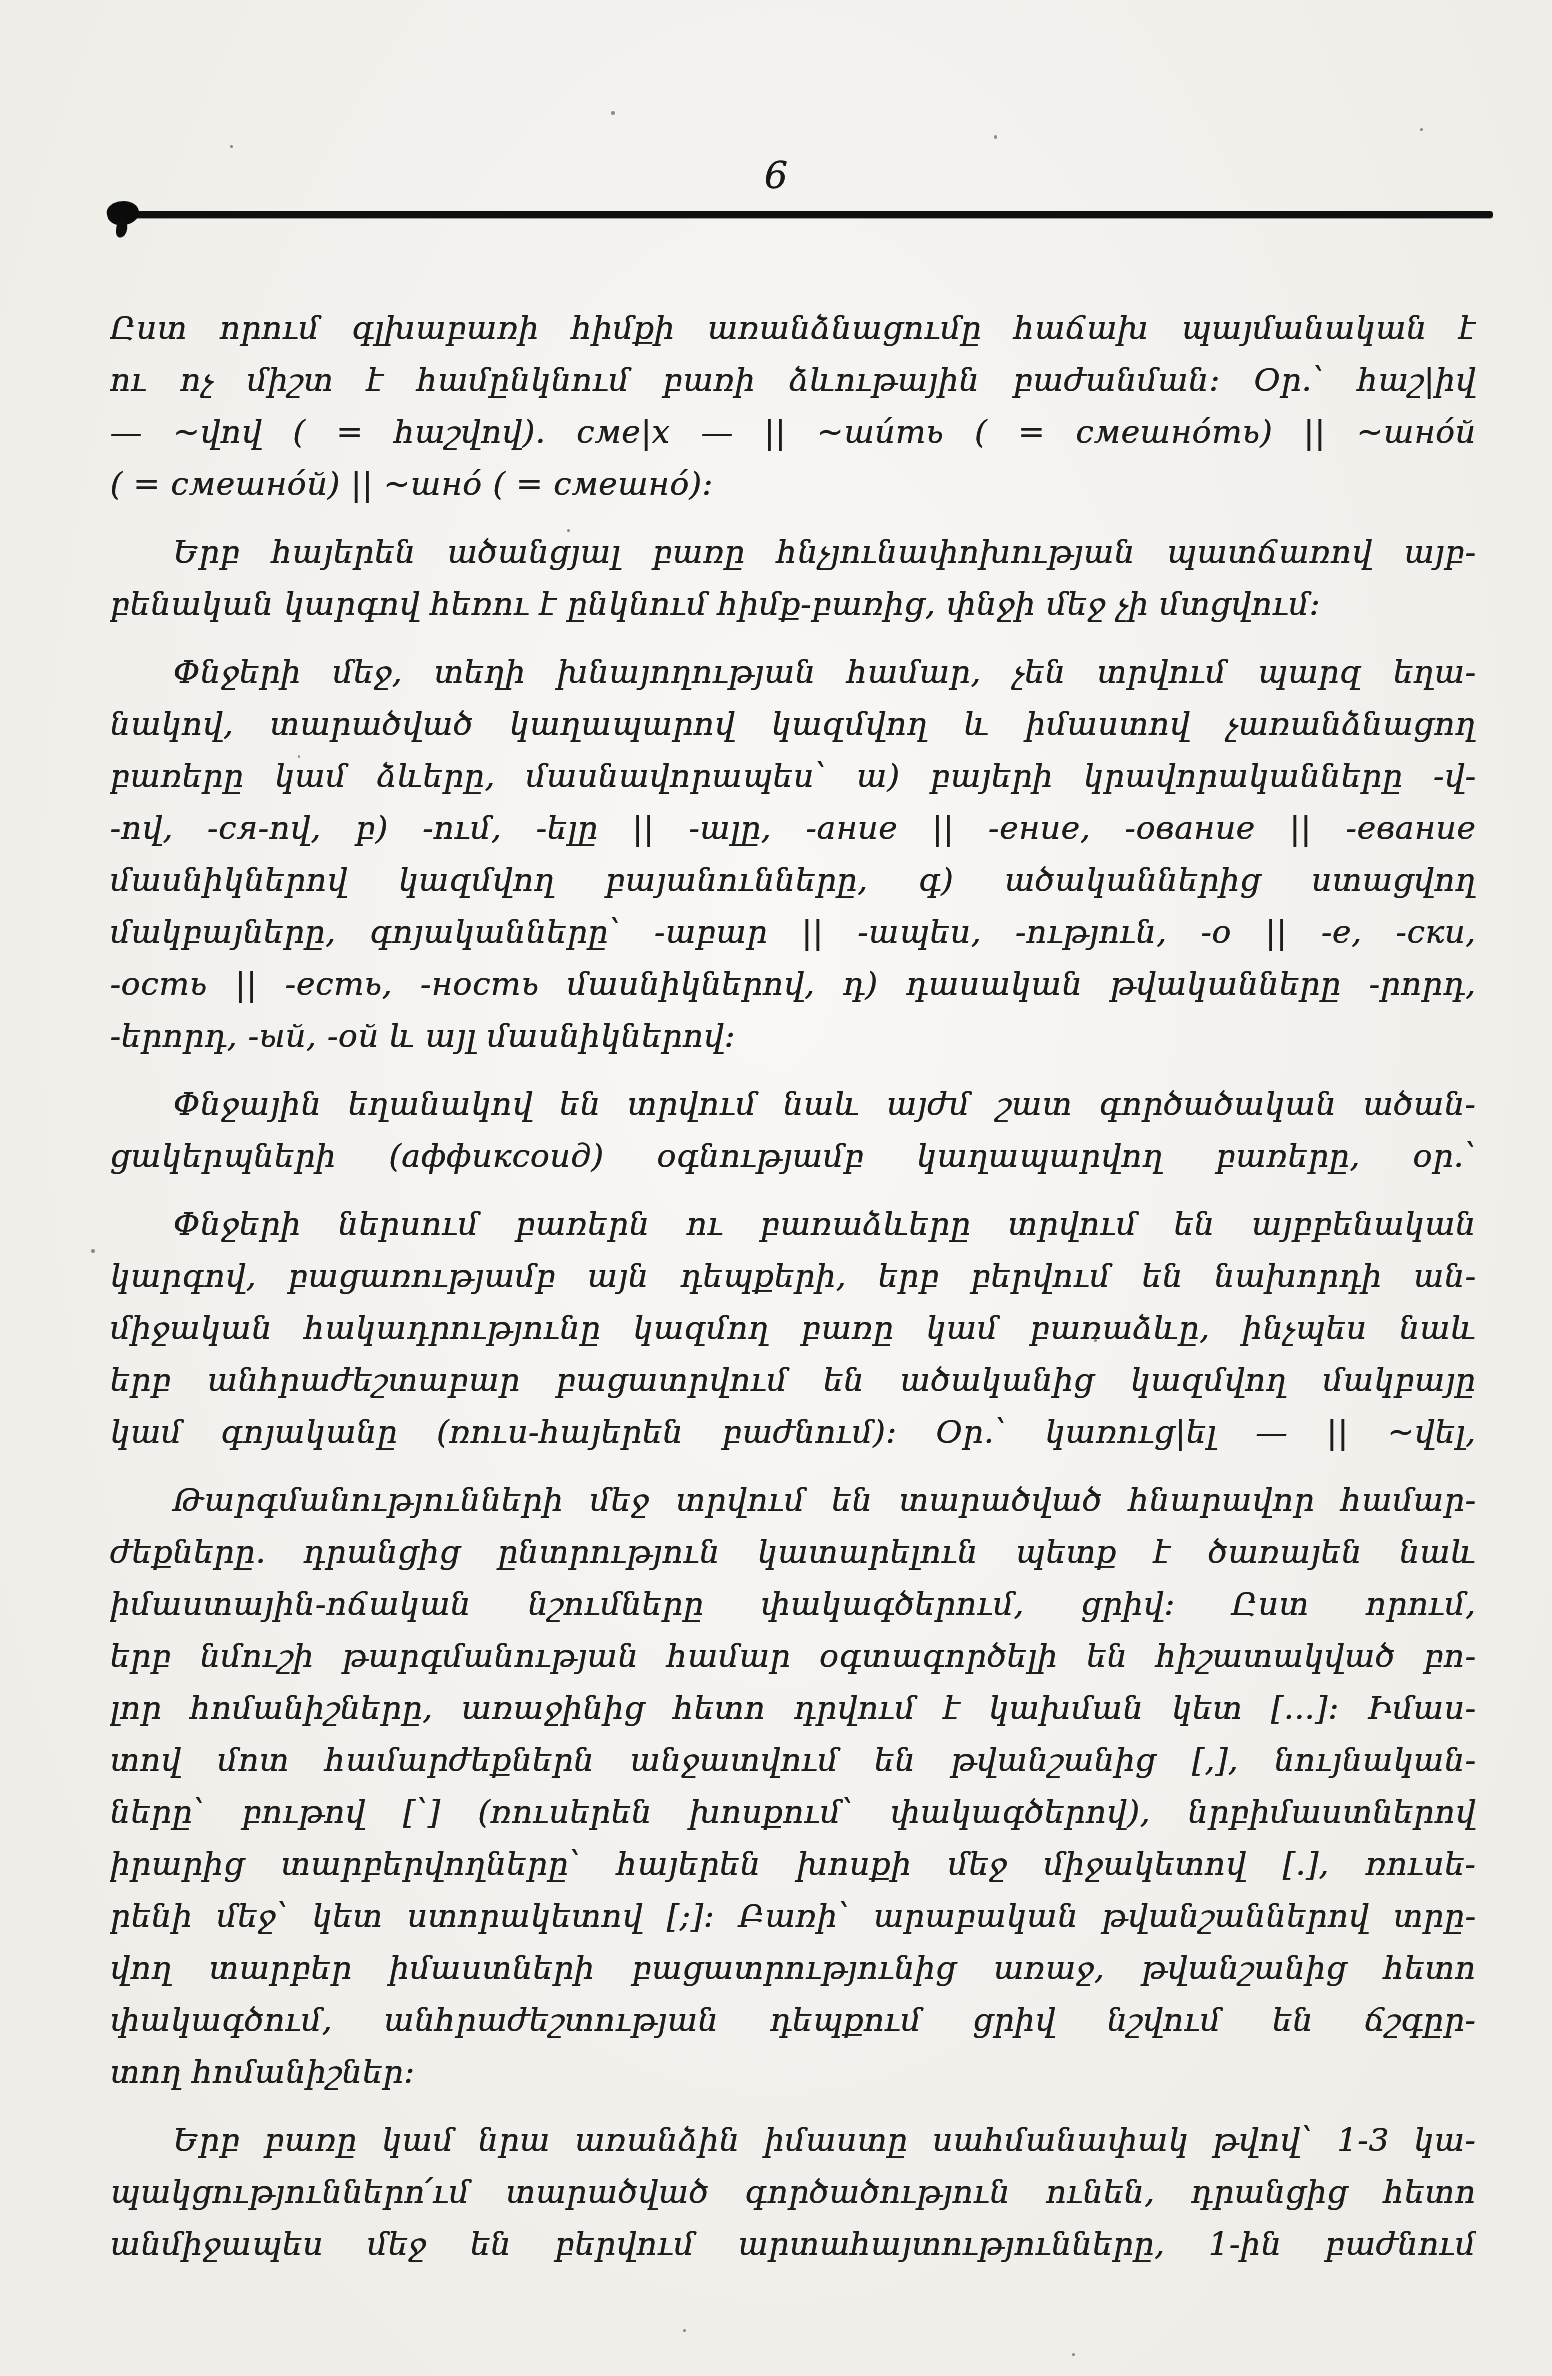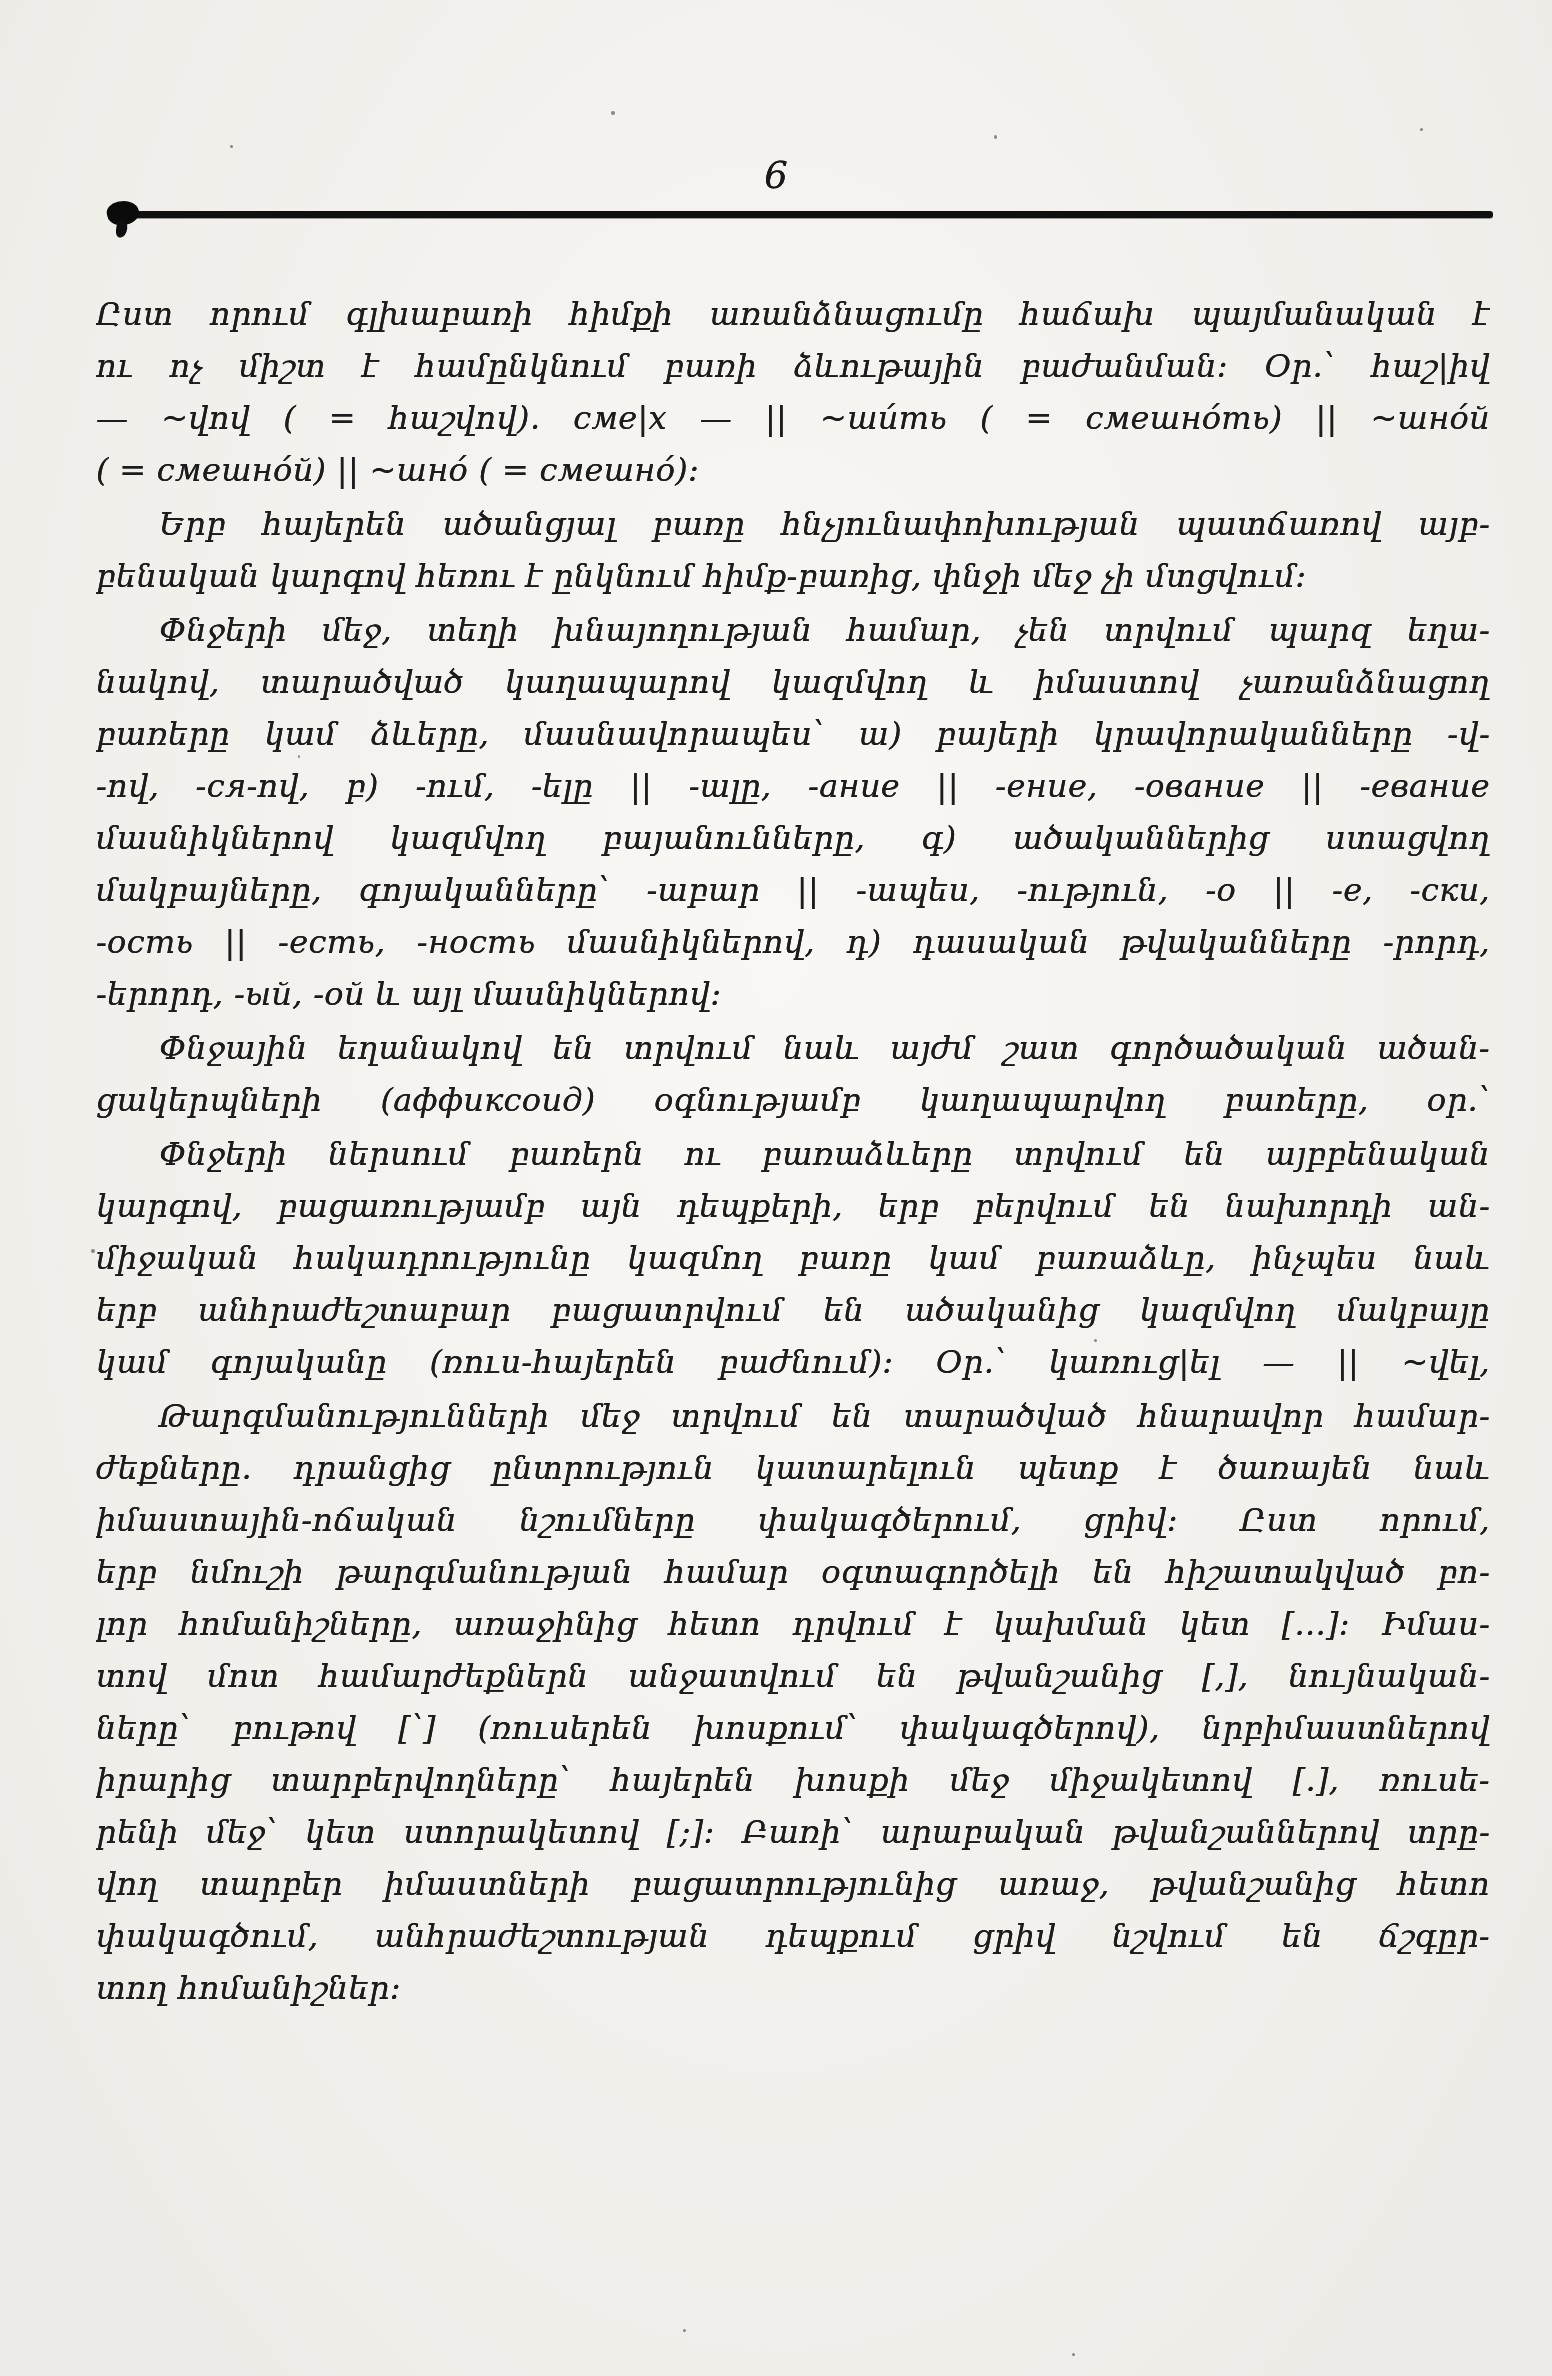--- a/index.html
+++ b/index.html
@@ -65,21 +65,21 @@
   .body-text {
     position: absolute;
     left: 94px;
     top: 286px;
     width: 1398px;
     font-size: 32px;
     font-style: italic;
     text-shadow: 0 0 0.5px currentColor;
     letter-spacing: 0.3px;
   }
-  .paragraph { margin: 2px; padding: 0; }
+  .paragraph { margin: 16px; padding: 0; }
   .tline {
     height: 52px;
     line-height: 52px;
     text-align: justify;
     text-align-last: justify;
     overflow: hidden;
     white-space: normal;
   }
   .tline.indent { text-indent: 63px; }
   .tline.endline { text-align-last: left; }
@@ -149,20 +149,25 @@
         <div class="tline">երբ նմուշի թարգմանության համար օգտագործելի են հիշատակված բո-</div>
         <div class="tline">լոր հոմանիշները, առաջինից հետո դրվում է կախման կետ [...]։ Իմաս-</div>
         <div class="tline">տով մոտ համարժեքներն անջատվում են թվանշանից [,], նույնական-</div>
         <div class="tline">ները՝ բութով [՝] (ռուսերեն խոսքում՝ փակագծերով), նրբիմաստներով</div>
         <div class="tline">իրարից տարբերվողները՝ հայերեն խոսքի մեջ միջակետով [.], ռուսե-</div>
         <div class="tline">րենի մեջ՝ կետ ստորակետով [;]։ Բառի՝ արաբական թվանշաններով տրը-</div>
         <div class="tline">վող տարբեր իմաստների բացատրությունից առաջ, թվանշանից հետո</div>
         <div class="tline">փակագծում, անհրաժեշտության դեպքում ցրիվ նշվում են ճշգըր-</div>
         <div class="tline endline">տող հոմանիշներ։</div>
       </div>
+      <div class="paragraph">
+        <div class="tline indent">Երբ բառը կամ նրա առանձին իմաստը սահմանափակ թվով՝ 1-3 կա-</div>
+        <div class="tline">պակցություններո՛ւմ տարածված գործածություն ունեն, դրանցից հետո</div>
+        <div class="tline">անմիջապես մեջ են բերվում արտահայտությունները, 1-ին բաժնում</div>
+      </div>
     </div>
 
   <div class="speck s1"></div>
   <div class="speck s2"></div>
   <div class="speck s3"></div>
   <div class="speck s4"></div>
   <div class="speck s5"></div>
   <div class="speck s6"></div>
   <div class="speck s7"></div>
   <div class="speck s8"></div>

